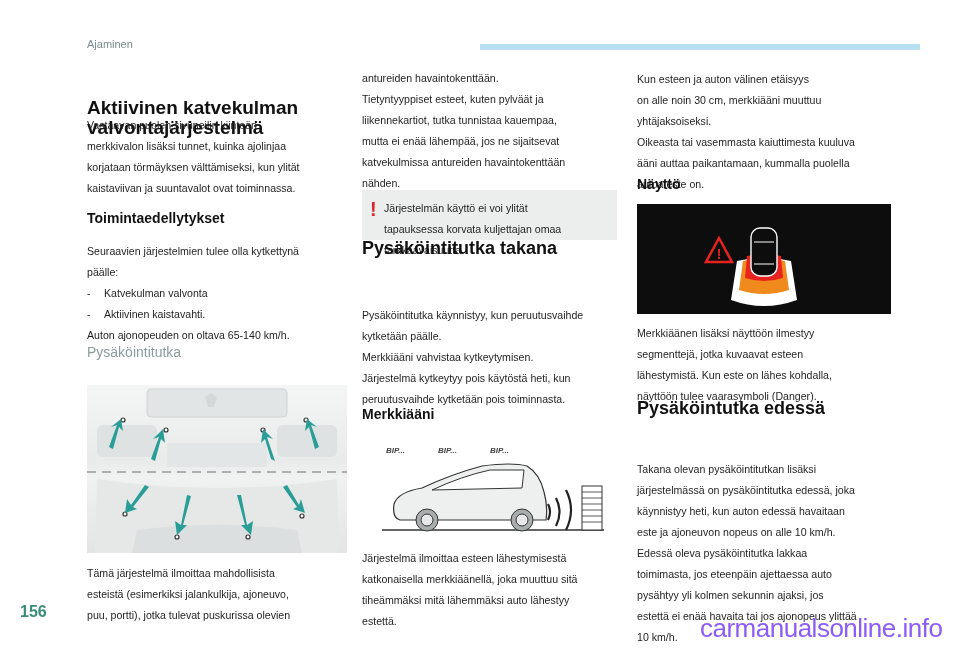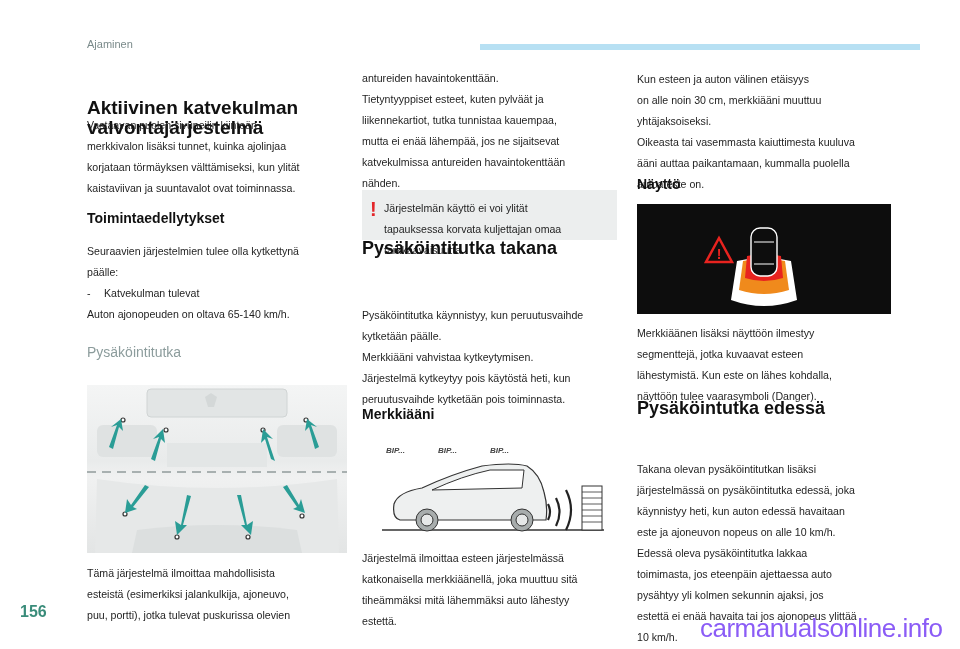--- a/index.html
+++ b/index.html
@@ -44,21 +44,22 @@
 </div>
 <p class="col col1 body" style="top:115px;">Vastaavan puolen sivupeilin kiinteän
 merkkivalon lisäksi tunnet, kuinka ajolinjaa
 korjataan törmäyksen välttämiseksi, kun ylität
 kaistaviivan ja suuntavalot ovat toiminnassa.</p>
 
 <div class="col col1 h2" style="top:210px;">Toimintaedellytykset</div>
 <div class="col col1" style="top:241px;">
   <p class="body">Seuraavien järjestelmien tulee olla kytkettynä
 päälle:</p>
-  <div class="body"><span style="display:inline-block;width:17px;">-</span><span>Katvekulman tulevat</span></div>
+  <div class="body"><span style="display:inline-block;width:17px;">-</span><span>Katvekulman valvonta</span></div>
+  <div class="body"><span style="display:inline-block;width:17px;">-</span><span>Aktiivinen kaistavahti.</span></div>
   <p class="body">Auton ajonopeuden on oltava 65-140 km/h.</p>
 </div>
 
 <div class="col col1 h-light" style="top:344px;">Pysäköintitutka</div>
 
 <div class="bumper-fig">
   <svg width="260" height="168" viewBox="0 0 260 168">
 
     <rect x="60" y="4" width="140" height="28" rx="4" fill="#e2e5e5" stroke="#d0d4d4"></rect>
     <path d="M118 12 l6 -4 l6 4 l-3 10 h-6z" fill="#d4d8d8"></path>
@@ -144,21 +145,21 @@
       <line x1="200" y1="48" x2="220" y2="48"></line>
         <line x1="200" y1="54" x2="220" y2="54"></line>
       <line x1="200" y1="60" x2="220" y2="60"></line>
         <line x1="200" y1="66" x2="220" y2="66"></line>
       <line x1="200" y1="72" x2="220" y2="72"></line>
         <line x1="200" y1="78" x2="220" y2="78"></line>
     </g>
   </svg>
 </div>
 
-<p class="col col2 body" style="top:548px;">Järjestelmä ilmoittaa esteen järjestelmässä
+<p class="col col2 body" style="top:548px;">Järjestelmä ilmoittaa esteen lähestymisestä
 katkonaisella merkkiäänellä, joka muuttuu sitä
 tiheämmäksi mitä lähemmäksi auto lähestyy
 estettä.</p>
 
 <p class="col col3 body" style="top:69px;">Kun esteen ja auton välinen etäisyys
 on alle noin 30 cm, merkkiääni muuttuu
 yhtäjaksoiseksi.
 Oikeasta tai vasemmasta kaiuttimesta kuuluva
 ääni auttaa paikantamaan, kummalla puolella
 autoa este on.</p>

